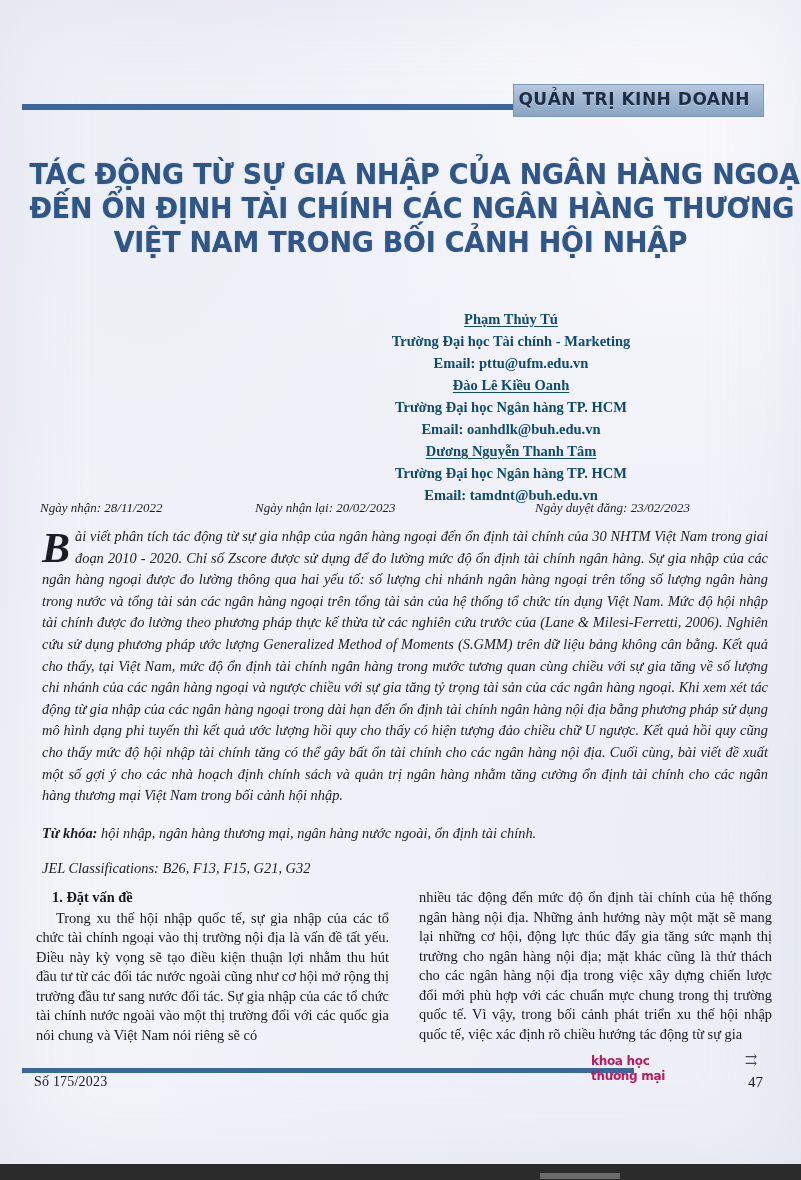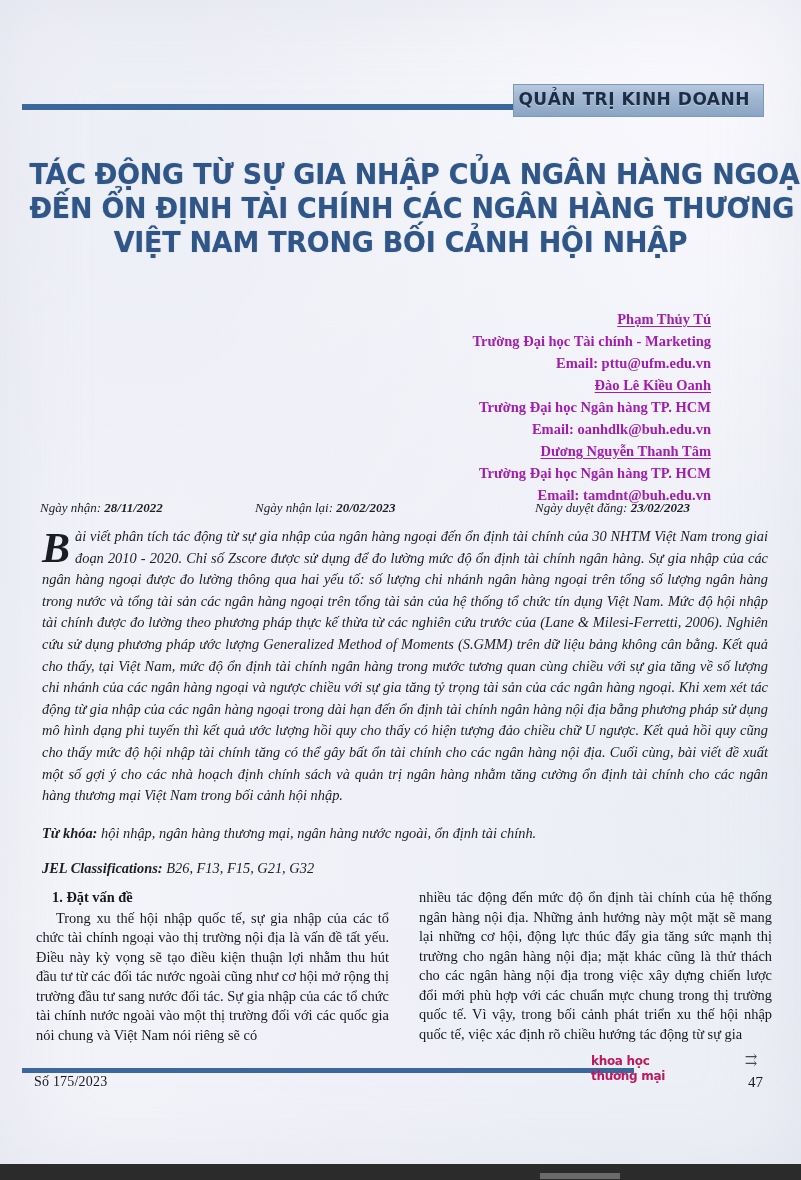--- a/index.html
+++ b/index.html
@@ -95,26 +95,26 @@
     text-shadow: 0 0 1px rgba(47,86,134,0.5);
   }
   .article-title .tline { display: block; white-space: nowrap; }
 
   
   .author-block {
     position: absolute;
     right: 90px;
     top: 308px;
     width: 400px;
-    text-align: right;
+    text-align: center;
     font-family: "Liberation Serif", serif;
     font-weight: bold;
     font-size: 14.5px;
     line-height: 1.52;
-    color: #a21caf;
+    color: #0c4a6e;
   }
   .author-block .aname {
     display: inline-block;
     text-decoration: underline;
     text-underline-offset: 2px;
   }
   .author-block .aff, .author-block .mail { display: block; }
 
   
   .dates-row {
@@ -122,21 +122,21 @@
     left: 40px;
     right: 40px;
     top: 500px;
     height: 20px;
     font-size: 13px;
     font-style: italic;
     color: #1a1d22;
   }
   .dates-row .d { position: absolute; white-space: nowrap; }
   .dates-row .d b { font-weight: normal; font-style: italic; }
-  .dates-row .d span { font-weight: bold; }
+  .dates-row .d span { font-weight: normal; }
   .d1 { left: 0; }
   .d2 { left: 215px; }
   .d3 { left: 495px; }
 
   
   .abstract {
     position: absolute;
     left: 42px;
     right: 33px;
     top: 526px;
@@ -167,21 +167,21 @@
   .keywords b { font-weight: bold; margin-top: 40px; }
   .jel {
     position: absolute;
     left: 42px;
     right: 33px;
     top: 860px;
     font-style: italic;
     font-size: 14.4px;
     color: #1a1d22;
   }
-  .jel b { font-weight: bold; }
+  .jel b { font-weight: normal; }
 
   
   .body-cols {
     position: absolute;
     left: 36px;
     right: 29px;
     top: 888px;
     height: 162px;
     display: flex;
     gap: 30px;

